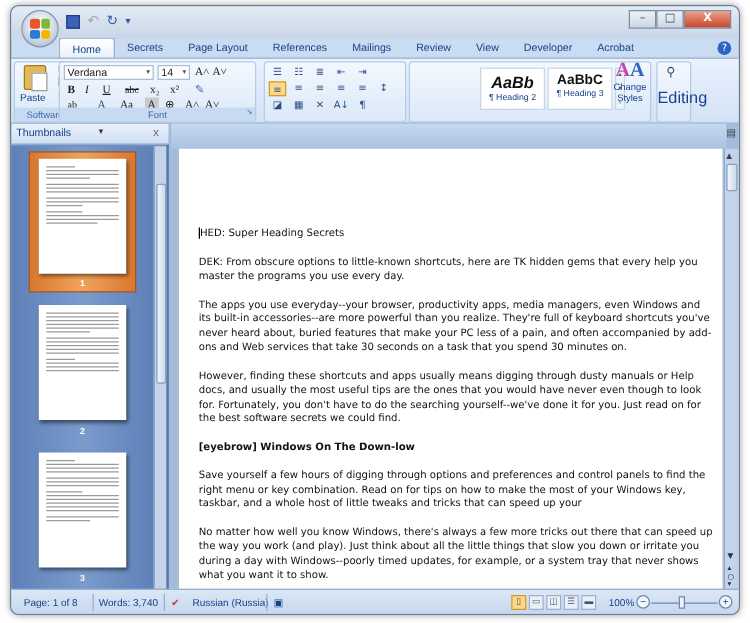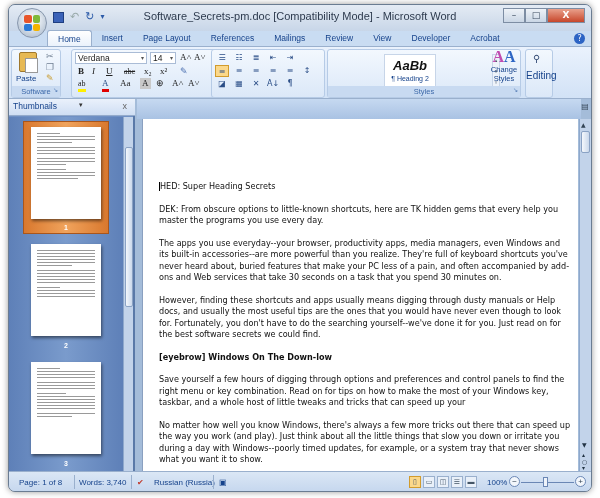--- a/index.html
+++ b/index.html
@@ -71,40 +71,39 @@
 <body>
 
 <div class="window">
   <div class="titlebar">
     <div class="qat" style="left:44px">
       <span style="display:inline-block;width:11px;height:11px;background:#3a62b8;border:1px solid #1e3e80"></span>
       <span style="color:#9aa">↶</span>
       <span>↻</span>
       <span style="font-size:8px">▾</span>
     </div>
-    <div class="title-text">Software_Secrets-pm.doc [Compatibility Mode] - Microsoft Word</div>
     <div class="winbtns">
       <span>–</span>
       <span>□</span>
       <span class="close">X</span>
     </div>
   </div>
 
   <div class="office-btn">
     <div class="office-logo">
       <i style="background:#e8552a"></i>
         <i style="background:#7fb93a"></i>
         <i style="background:#2c7ad6"></i>
         <i style="background:#f4b400"></i>
     </div>
   </div>
 
   <div class="tabs">
     <div class="tab active">Home</div>
-    <div class="tab">Insert</div>
+    <div class="tab">Secrets</div>
     <div class="tab">Page Layout</div>
     <div class="tab">References</div>
     <div class="tab">Mailings</div>
     <div class="tab">Review</div>
     <div class="tab">View</div>
     <div class="tab">Developer</div>
     <div class="tab">Acrobat</div>
   </div>
   <div class="help">?</div>
 
@@ -112,39 +111,40 @@
 
     <div class="group" style="left:2px;width:50px">
       <div class="paste-icon"></div>
       <div class="paste-label">Paste</div>
       <span class="smallico" style="left:34px;top:1px">✂</span>
       <span class="smallico" style="left:34px;top:12px">❐</span>
       <span class="smallico" style="left:34px;top:23px;color:#c89a2a">✎</span>
       <div class="glabel"><span>Software</span><span class="gl-launch">↘</span></div>
     </div>
 
-    <div class="group" style="left:62px;width:158px">
+    <div class="group" style="left:38px;width:158px">
       <div class="combo" style="left:3px;top:2px;width:72px"><span>Verdana</span><b>▾</b></div>
       <div class="combo" style="left:78px;top:2px;width:26px"><span>14</span><b>▾</b></div>
       <span class="fbtn" style="left:108px;top:2px">A˄</span>
       <span class="fbtn" style="left:122px;top:2px">A˅</span>
       <span class="fbtn" style="left:6px;top:16px;font-weight:bold">B</span>
       <span class="fbtn" style="left:20px;top:16px;font-style:italic">I</span>
       <span class="fbtn" style="left:34px;top:16px;text-decoration:underline">U</span>
       <span class="fbtn" style="left:52px;top:16px;text-decoration:line-through;font-size:8px">abc</span>
       <span class="fbtn" style="left:72px;top:16px">x₂</span>
       <span class="fbtn" style="left:88px;top:16px">x²</span>
       <span class="fbtn" style="left:108px;top:16px;color:#4a6fb0">✎</span>
       <span class="fbtn" style="left:6px;top:28px;border-bottom:3px solid #ffef00;font-size:8px">ab</span>
       <span class="fbtn" style="left:30px;top:28px;border-bottom:3px solid #e00000;color:#2a4d86">A</span>
       <span class="fbtn" style="left:48px;top:28px">Aa</span>
       <span class="fbtn" style="left:68px;top:28px;background:#c9c9c9;padding:0 2px">A</span>
       <span class="fbtn" style="left:84px;top:28px">⊕</span>
       <span class="fbtn" style="left:100px;top:28px">A˄</span>
       <span class="fbtn" style="left:116px;top:28px">A˅</span>
+      <div class="glabel"><span>Font</span><span class="gl-launch">↘</span></div>
     </div>
 
     <div class="group" style="left:202px;width:114px">
       <div class="para-row" style="left:3px;top:2px">
         <span>☰</span>
         <span>☷</span>
         <span>≣</span>
         <span>⇤</span>
         <span>⇥</span>
       </div>
@@ -163,31 +163,34 @@
         <span>A↓</span>
         <span>¶</span>
       </div>
     </div>
 
     <div class="group" style="left:318px;width:194px">
       <div class="style-box" style="left:56px">
         <span class="style-sample" style="font-size:13px;font-weight:bold;font-style:italic">AaBb</span>
         <span class="style-name">¶ Heading 2</span>
       </div>
+      <div class="style-box" style="left:110px">
+        <span class="style-sample" style="font-size:11px;font-weight:bold">AaBbC</span>
+        <span class="style-name">¶ Heading 3</span>
+      </div>
       <div style="position:absolute;left:164px;top:4px;width:8px;height:34px;border:1px solid #c7d5e8;background:#eef3fa;font-size:5px;color:#456;text-align:center;line-height:11px">▴<br>▾<br>▿</div>
-      <div class="glabel"><span>Styles</span><span class="gl-launch">↘</span></div>
     </div>
     <div style="position:absolute;left:478px;top:2px;width:34px;height:36px;text-align:center">
       <div style="font-family:'Liberation Serif',serif;font-size:16px;font-weight:bold;color:#c04bb0;line-height:16px">A<span style="color:#2e66c4">A</span></div>
       <div style="font-family:'Liberation Sans',sans-serif;font-size:7.5px;color:#15428b;line-height:9px">Change Styles</div>
     </div>
 
     <div class="group" style="left:516px;width:28px">
       <div style="position:absolute;left:7px;top:3px;font-size:10px;color:#334a74">⚲</div>
-      <div style="position:absolute;left:0;top:20px;width:26px;text-align:center;font-family:'Liberation Sans',sans-serif;font-size:10px;color:#15428b">Editing</div>
+      <div style="position:absolute;left:0;top:20px;width:26px;text-align:center;font-family:'Liberation Sans',sans-serif;font-size:13px;color:#15428b">Editing</div>
     </div>
   </div>
 
   <div class="docarea">
     <div class="thumbpane">
       <div class="thumbhead">
         <span class="lbl">Thumbnails</span>
         <span class="dd">▾</span>
         <span class="x">x</span>
       </div>

